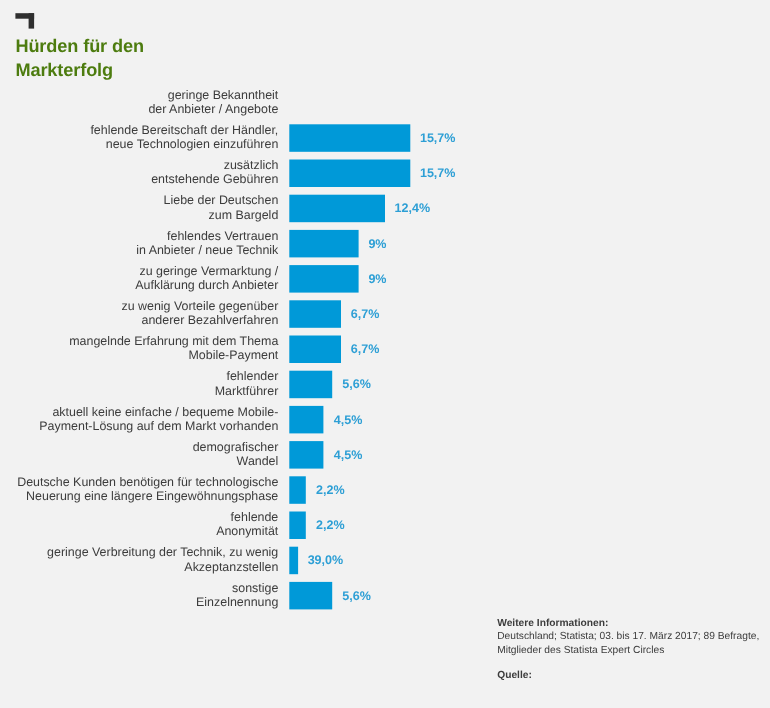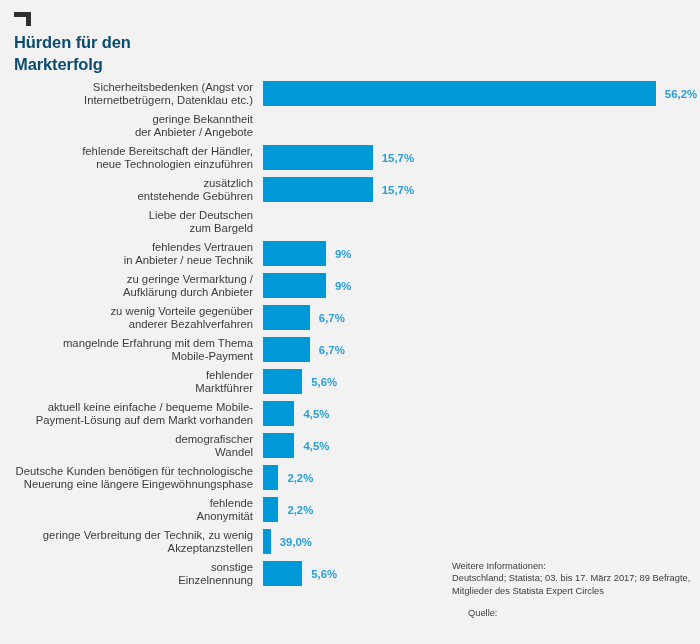--- a/index.html
+++ b/index.html
@@ -40,21 +40,21 @@
     content: "";
     position: absolute;
     right: 0; top: 0;
     width: 5px; height: 14px;
     background: #2f2f2f;
   }
   #chart-title {
     font-size: 16.5px;
     font-weight: bold;
     line-height: 1.33;
-    color: #0c4a6e;
+    color: #4d7c0f;
     letter-spacing: -0.1px;
     white-space: pre-line;
   }
 
   
   #plot {
     position: absolute;
     left: 0;
     top: 78px;
     width: 700px;
@@ -99,49 +99,40 @@
   #footer {
     position: absolute;
     left: 452px;
     top: 560px;
     width: 244px;
     font-size: 9.3px;
     line-height: 12.4px;
     color: #3c3c3c;
   }
   #footer .ftr-head {
-    font-weight: normal;
+    font-weight: bold;
   }
   #footer .ftr-body {
     white-space: pre-line;
   }
   #footer .ftr-block + .ftr-block {
     margin-top: 10px;
-    margin-left: 16px;
   }
 </style>
 </head>
 <body>
 
 <div id="header">
   <div class="corner-mark"></div>
   <div id="chart-title">Hürden für den
 Markterfolg</div>
 </div>
 
 <div id="plot">
     <div class="bar-row">
-      <div class="cat-label">Sicherheitsbedenken (Angst vor
-Internetbetrügern, Datenklau etc.)</div>
-      <div class="bar-wrap">
-        <div class="bar" style="width: 392.838px; background: rgb(0, 153, 216);"></div>
-        <div class="bar-value" style="color: rgb(45, 159, 213);">56,2%</div>
-      </div>
-    </div>
-    <div class="bar-row">
       <div class="cat-label">geringe Bekanntheit
 der Anbieter / Angebote</div>
     </div>
     <div class="bar-row">
       <div class="cat-label">fehlende Bereitschaft der Händler,
 neue Technologien einzuführen</div>
       <div class="bar-wrap">
         <div class="bar" style="width: 109.743px; background: rgb(0, 153, 216);"></div>
         <div class="bar-value" style="color: rgb(45, 159, 213);">15,7%</div>
       </div>
@@ -150,20 +141,24 @@
       <div class="cat-label">zusätzlich
 entstehende Gebühren</div>
       <div class="bar-wrap">
         <div class="bar" style="width: 109.743px; background: rgb(0, 153, 216);"></div>
         <div class="bar-value" style="color: rgb(45, 159, 213);">15,7%</div>
       </div>
     </div>
     <div class="bar-row">
       <div class="cat-label">Liebe der Deutschen
 zum Bargeld</div>
+      <div class="bar-wrap">
+        <div class="bar" style="width: 86.676px; background: rgb(0, 153, 216);"></div>
+        <div class="bar-value" style="color: rgb(45, 159, 213);">12,4%</div>
+      </div>
     </div>
     <div class="bar-row">
       <div class="cat-label">fehlendes Vertrauen
 in Anbieter / neue Technik</div>
       <div class="bar-wrap">
         <div class="bar" style="width: 62.91px; background: rgb(0, 153, 216);"></div>
         <div class="bar-value" style="color: rgb(45, 159, 213);">9%</div>
       </div>
     </div>
     <div class="bar-row">

